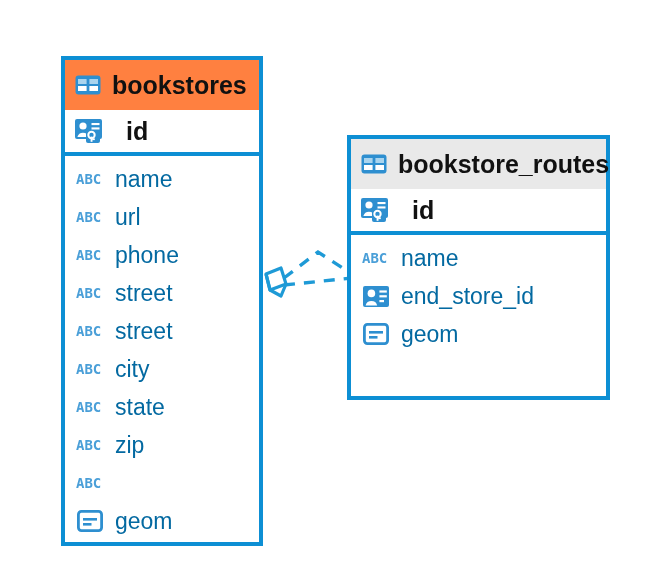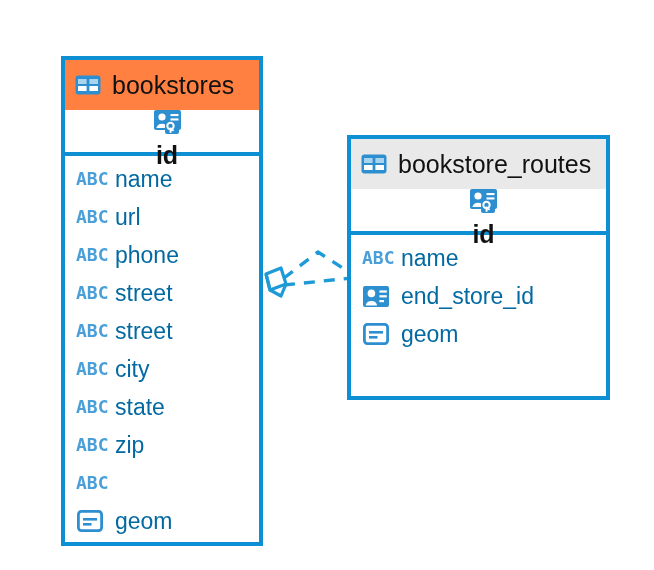--- a/index.html
+++ b/index.html
@@ -37,41 +37,41 @@
   }
 
   
   .entity-header {
     display: flex;
     align-items: center;
     box-sizing: border-box;
     height: 50px;
     padding-left: 10px;
     gap: 11px;
+    font-weight: bold;
   }
   .entity-header.orange { background: #ff8040; }
   .entity-header.grey   { background: #e9e9e9; }
   .entity-title {
     font-size: 25px;
     color: #111111;
     line-height: 1;
     white-space: nowrap;
   }
 
   
   .pk-row {
     display: flex;
     align-items: center;
     box-sizing: border-box;
     height: 46px;
     padding-left: 10px;
-    gap: 9px;
+    gap: 24px;
     border-bottom: 4px solid #0d8fd4;
     background: #ffffff;
-    flex-direction: column;
   }
   .pk-label {
     font-size: 25px;
     font-weight: bold;
     color: #111111;
     line-height: 1;
   }
 
   
   .attr-list { padding-top: 4px; }
@@ -90,21 +90,21 @@
     white-space: nowrap;
   }
 
   
   .icon {
     flex: 0 0 auto;
     display: block;
   }
   .icon-abc {
     font-family: "DejaVu Sans Mono", monospace;
-    font-size: 18px;
+    font-size: 14px;
     font-weight: bold;
     letter-spacing: 0px;
     color: #4a9fd8;
     line-height: 1;
     flex: 0 0 auto;
     width: 30px;
   }
 
   
   #relationship {

